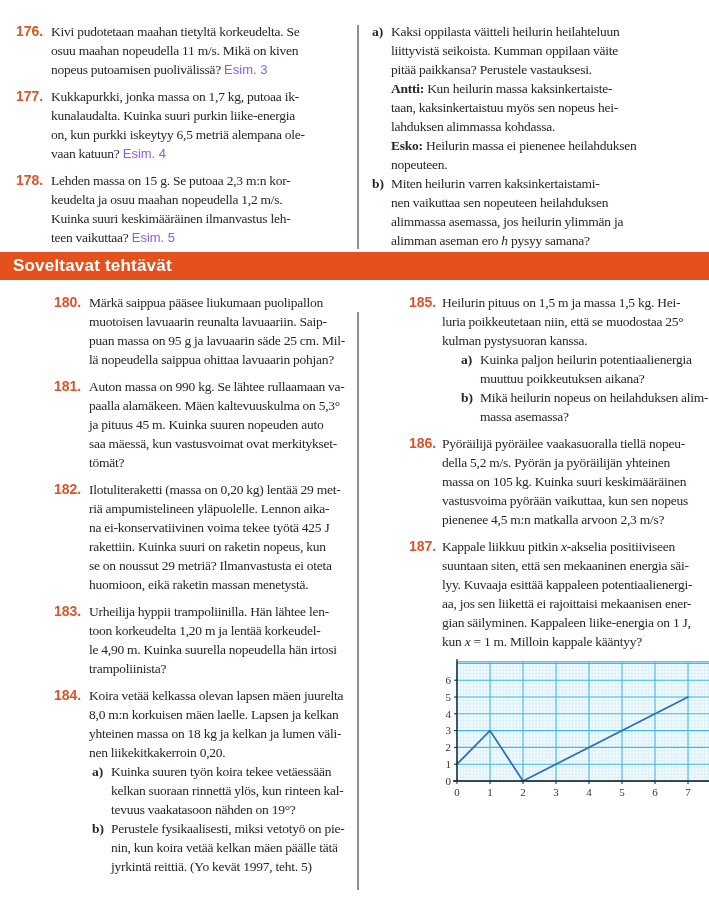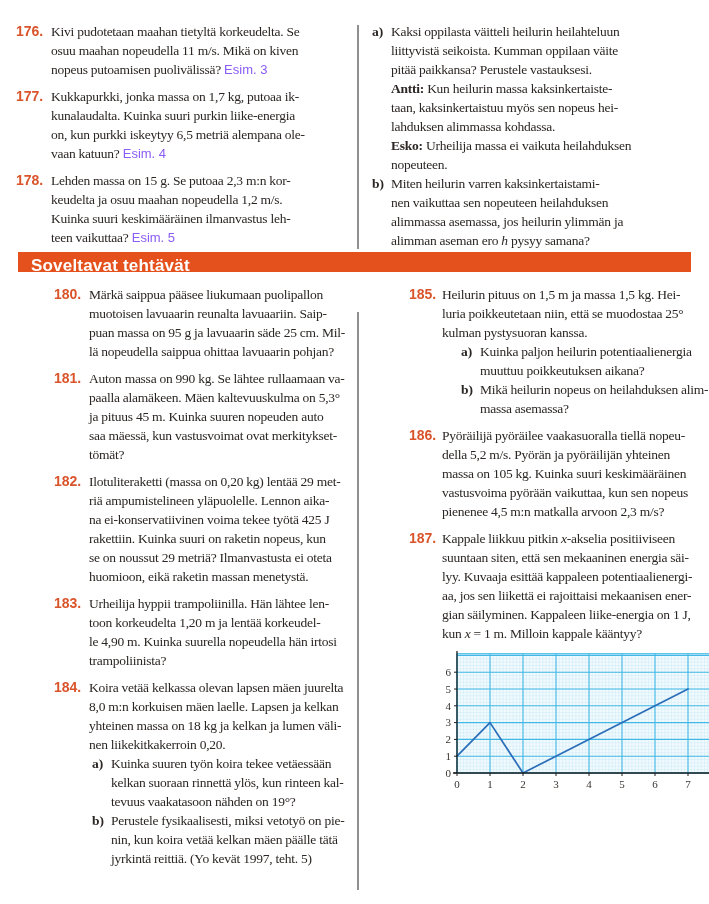--- a/index.html
+++ b/index.html
@@ -7,21 +7,21 @@
         font-family:"Liberation Serif",serif;color:#2b2623;}
   .cols{display:flex;}
   .top-section{height:252px;box-sizing:border-box;padding-top:22px;}
   .bottom-section{padding-top:13px;margin-left:38px;}
   .col-left{width:357px;box-sizing:border-box;padding-left:16px;flex:none;}
   .col-right{flex:1;box-sizing:border-box;padding-left:14px;}
   .top-section .col-right{padding-left:15px;}
   .divider{position:absolute;left:357px;width:2px;background:#8f8f8f;}
   #divider-top{top:25px;height:224px;}
   #divider-bottom{top:312px;height:578px;}
-  .banner{margin:0 18px;height:20px;background:#e4511c;color:#ffffff;
+  .banner{margin:0 0;height:28px;background:#e4511c;color:#ffffff;
           font-family:"Liberation Sans",sans-serif;font-weight:bold;font-size:17px;
           line-height:28px;padding-left:13px;box-sizing:border-box;letter-spacing:0.2px;}
   .problem{display:flex;margin-bottom:8px;}
   .pnum{flex:none;width:35px;font-family:"Liberation Sans",sans-serif;font-weight:bold;
         font-size:14px;color:#d9542a;padding-top:1px;}
   .col-right .pnum{width:33px;}
   .pbody{flex:1;min-width:0;}
   .tline{white-space:nowrap;font-size:13.5px;line-height:19px;letter-spacing:-0.25px;}
   .part{display:flex;}
   .plab{flex:none;width:19px;font-weight:bold;font-size:13.5px;line-height:19px;}
@@ -73,21 +73,21 @@
           <div class="pbody">
             <div class="part" style="margin-left: 0px;">
               <span class="plab">a)</span>
               <div class="partbody">
                 <div class="tline"><span>Kaksi oppilasta väitteli heilurin heilahteluun</span></div>
                 <div class="tline"><span>liittyvistä seikoista. Kumman oppilaan väite</span></div>
                 <div class="tline"><span>pitää paikkansa? Perustele vastauksesi.</span></div>
                 <div class="tline"><span class="seg-b">Antti:</span><span> Kun heilurin massa kaksinkertaiste-</span></div>
                 <div class="tline"><span>taan, kaksinkertaistuu myös sen nopeus hei-</span></div>
                 <div class="tline"><span>lahduksen alimmassa kohdassa.</span></div>
-                <div class="tline"><span class="seg-b">Esko:</span><span> Urheilija massa ei vaikuta heilahduksen</span></div>
+                <div class="tline"><span class="seg-b">Esko:</span><span> Heilurin massa ei pienenee heilahduksen</span></div>
                 <div class="tline"><span>nopeuteen.</span></div>
               </div>
             </div>
             <div class="part" style="margin-left: 0px;">
               <span class="plab">b)</span>
               <div class="partbody">
                 <div class="tline"><span>Miten heilurin varren kaksinkertaistami-</span></div>
                 <div class="tline"><span>nen vaikuttaa sen nopeuteen heilahduksen</span></div>
                 <div class="tline"><span>alimmassa asemassa, jos heilurin ylimmän ja</span></div>
                 <div class="tline"><span>alimman aseman ero </span><span class="seg-i">h</span><span> pysyy samana?</span></div>

